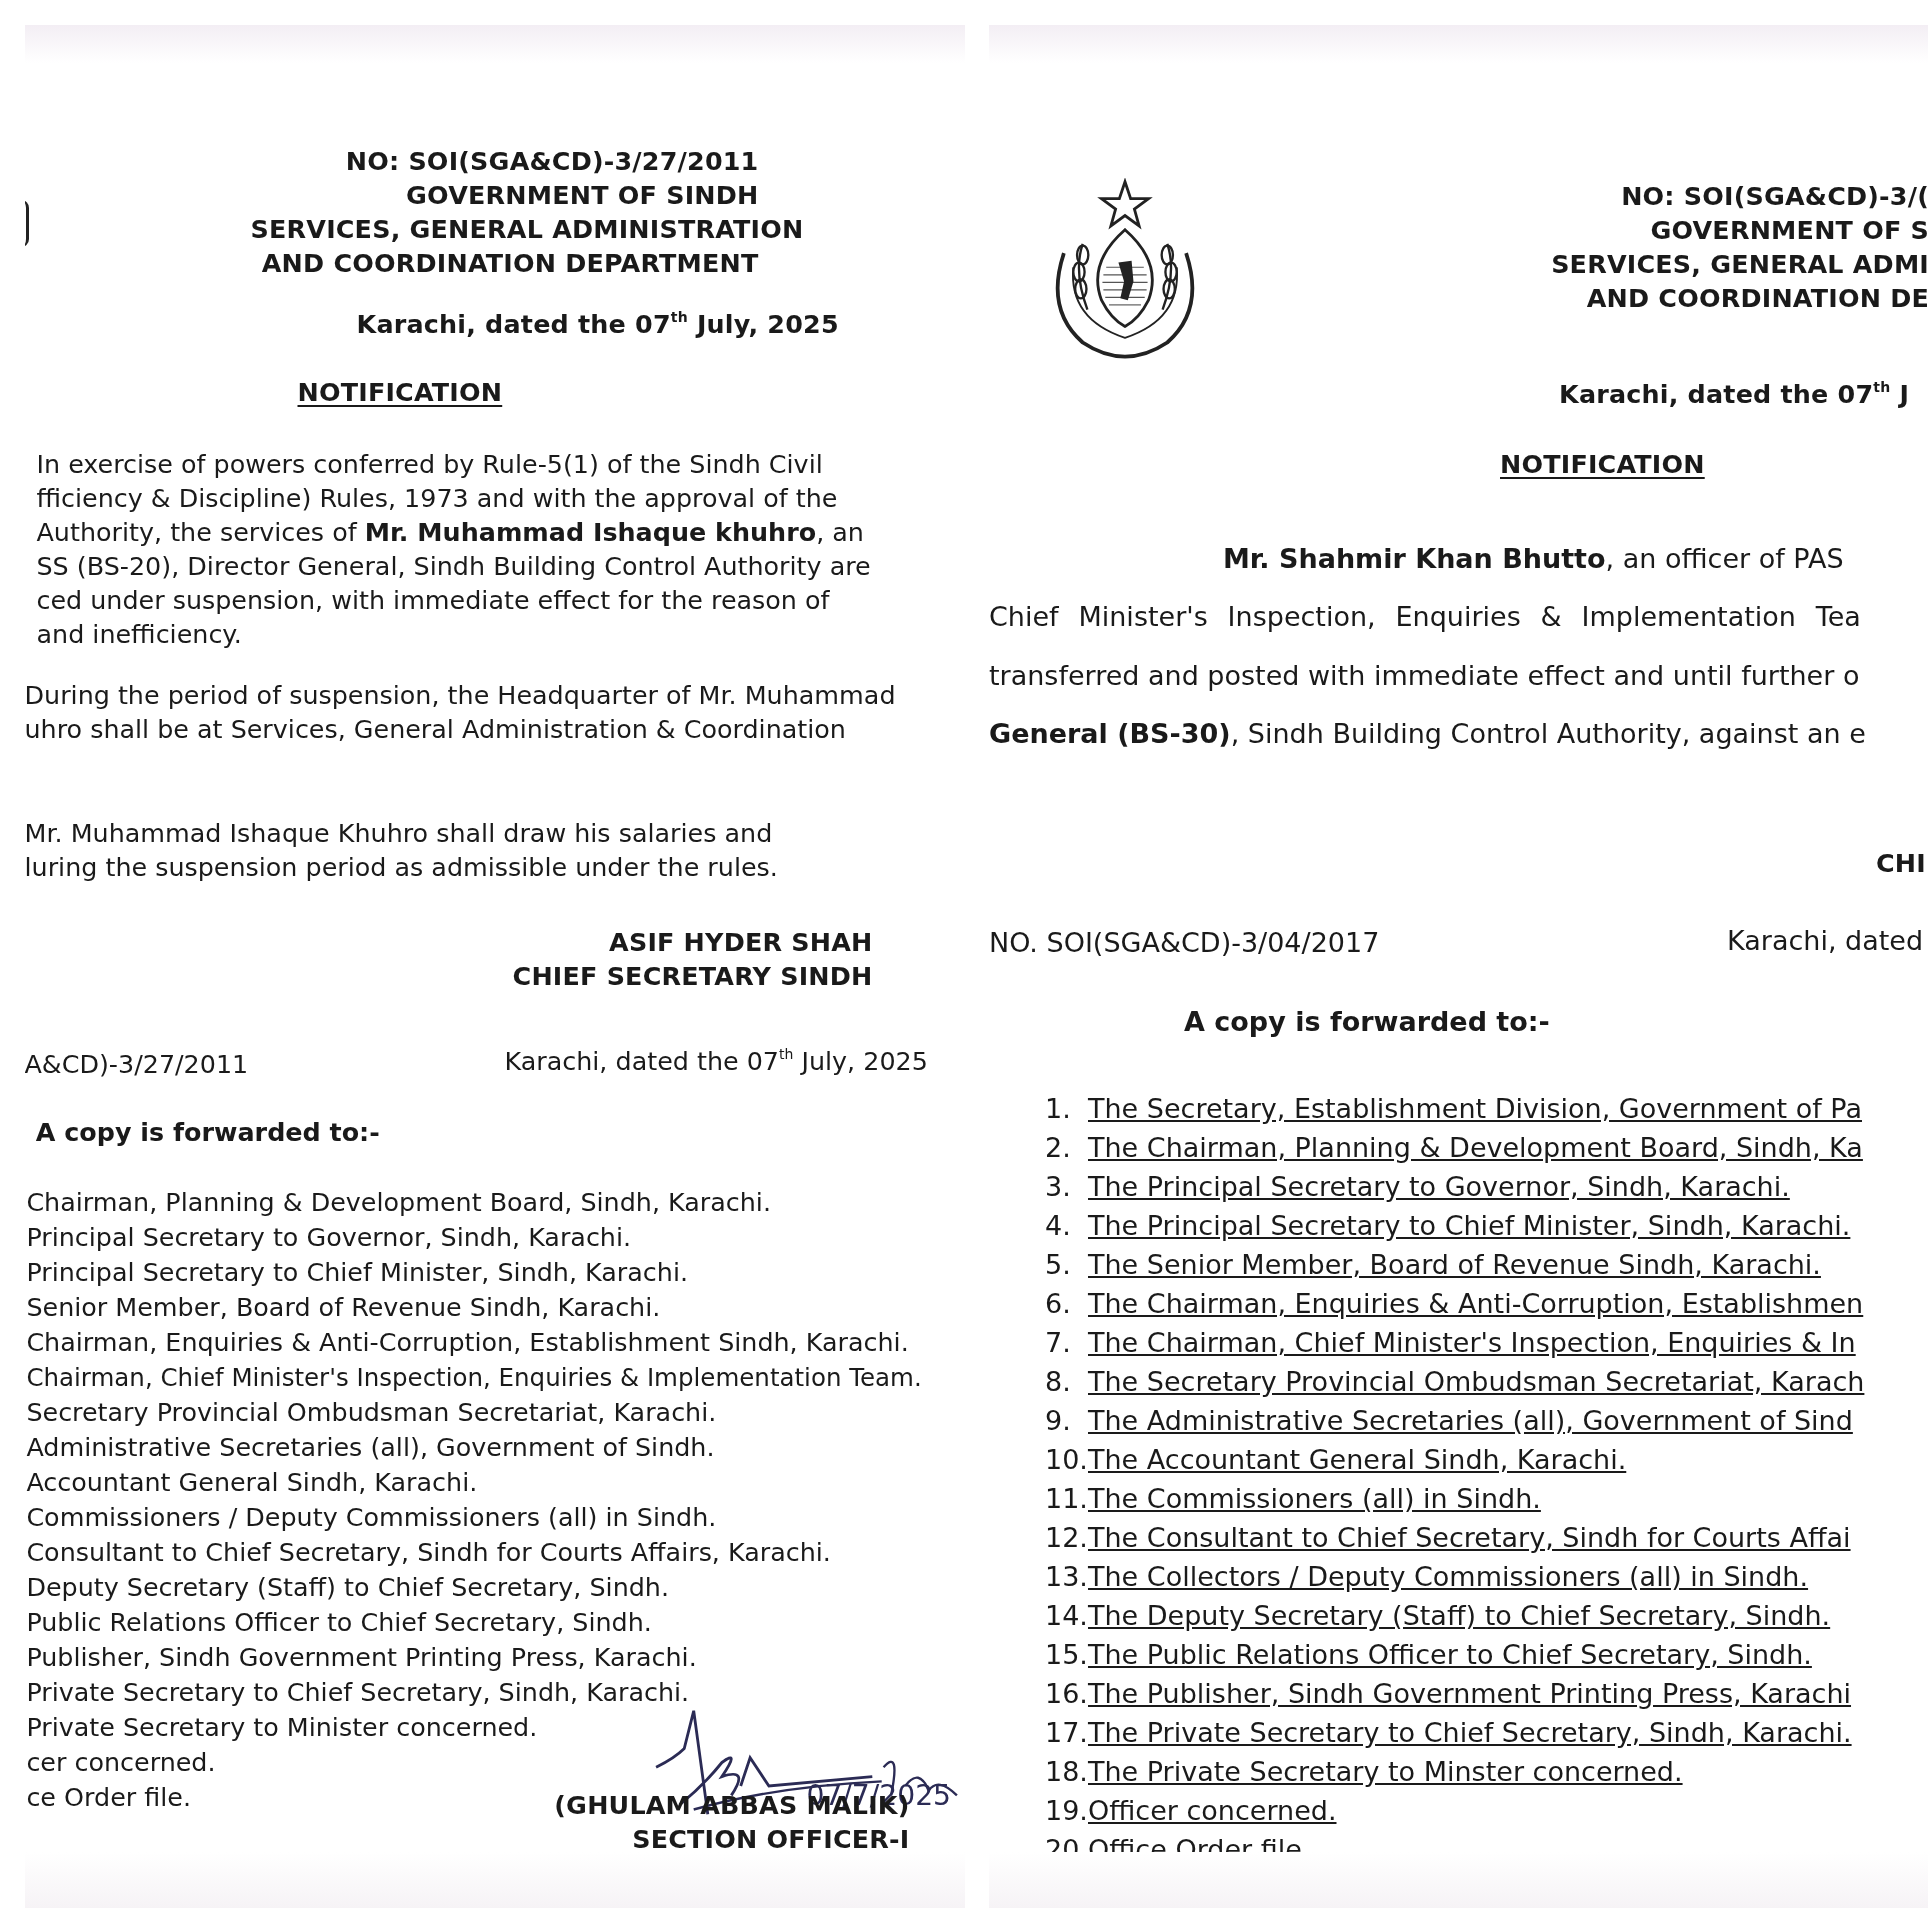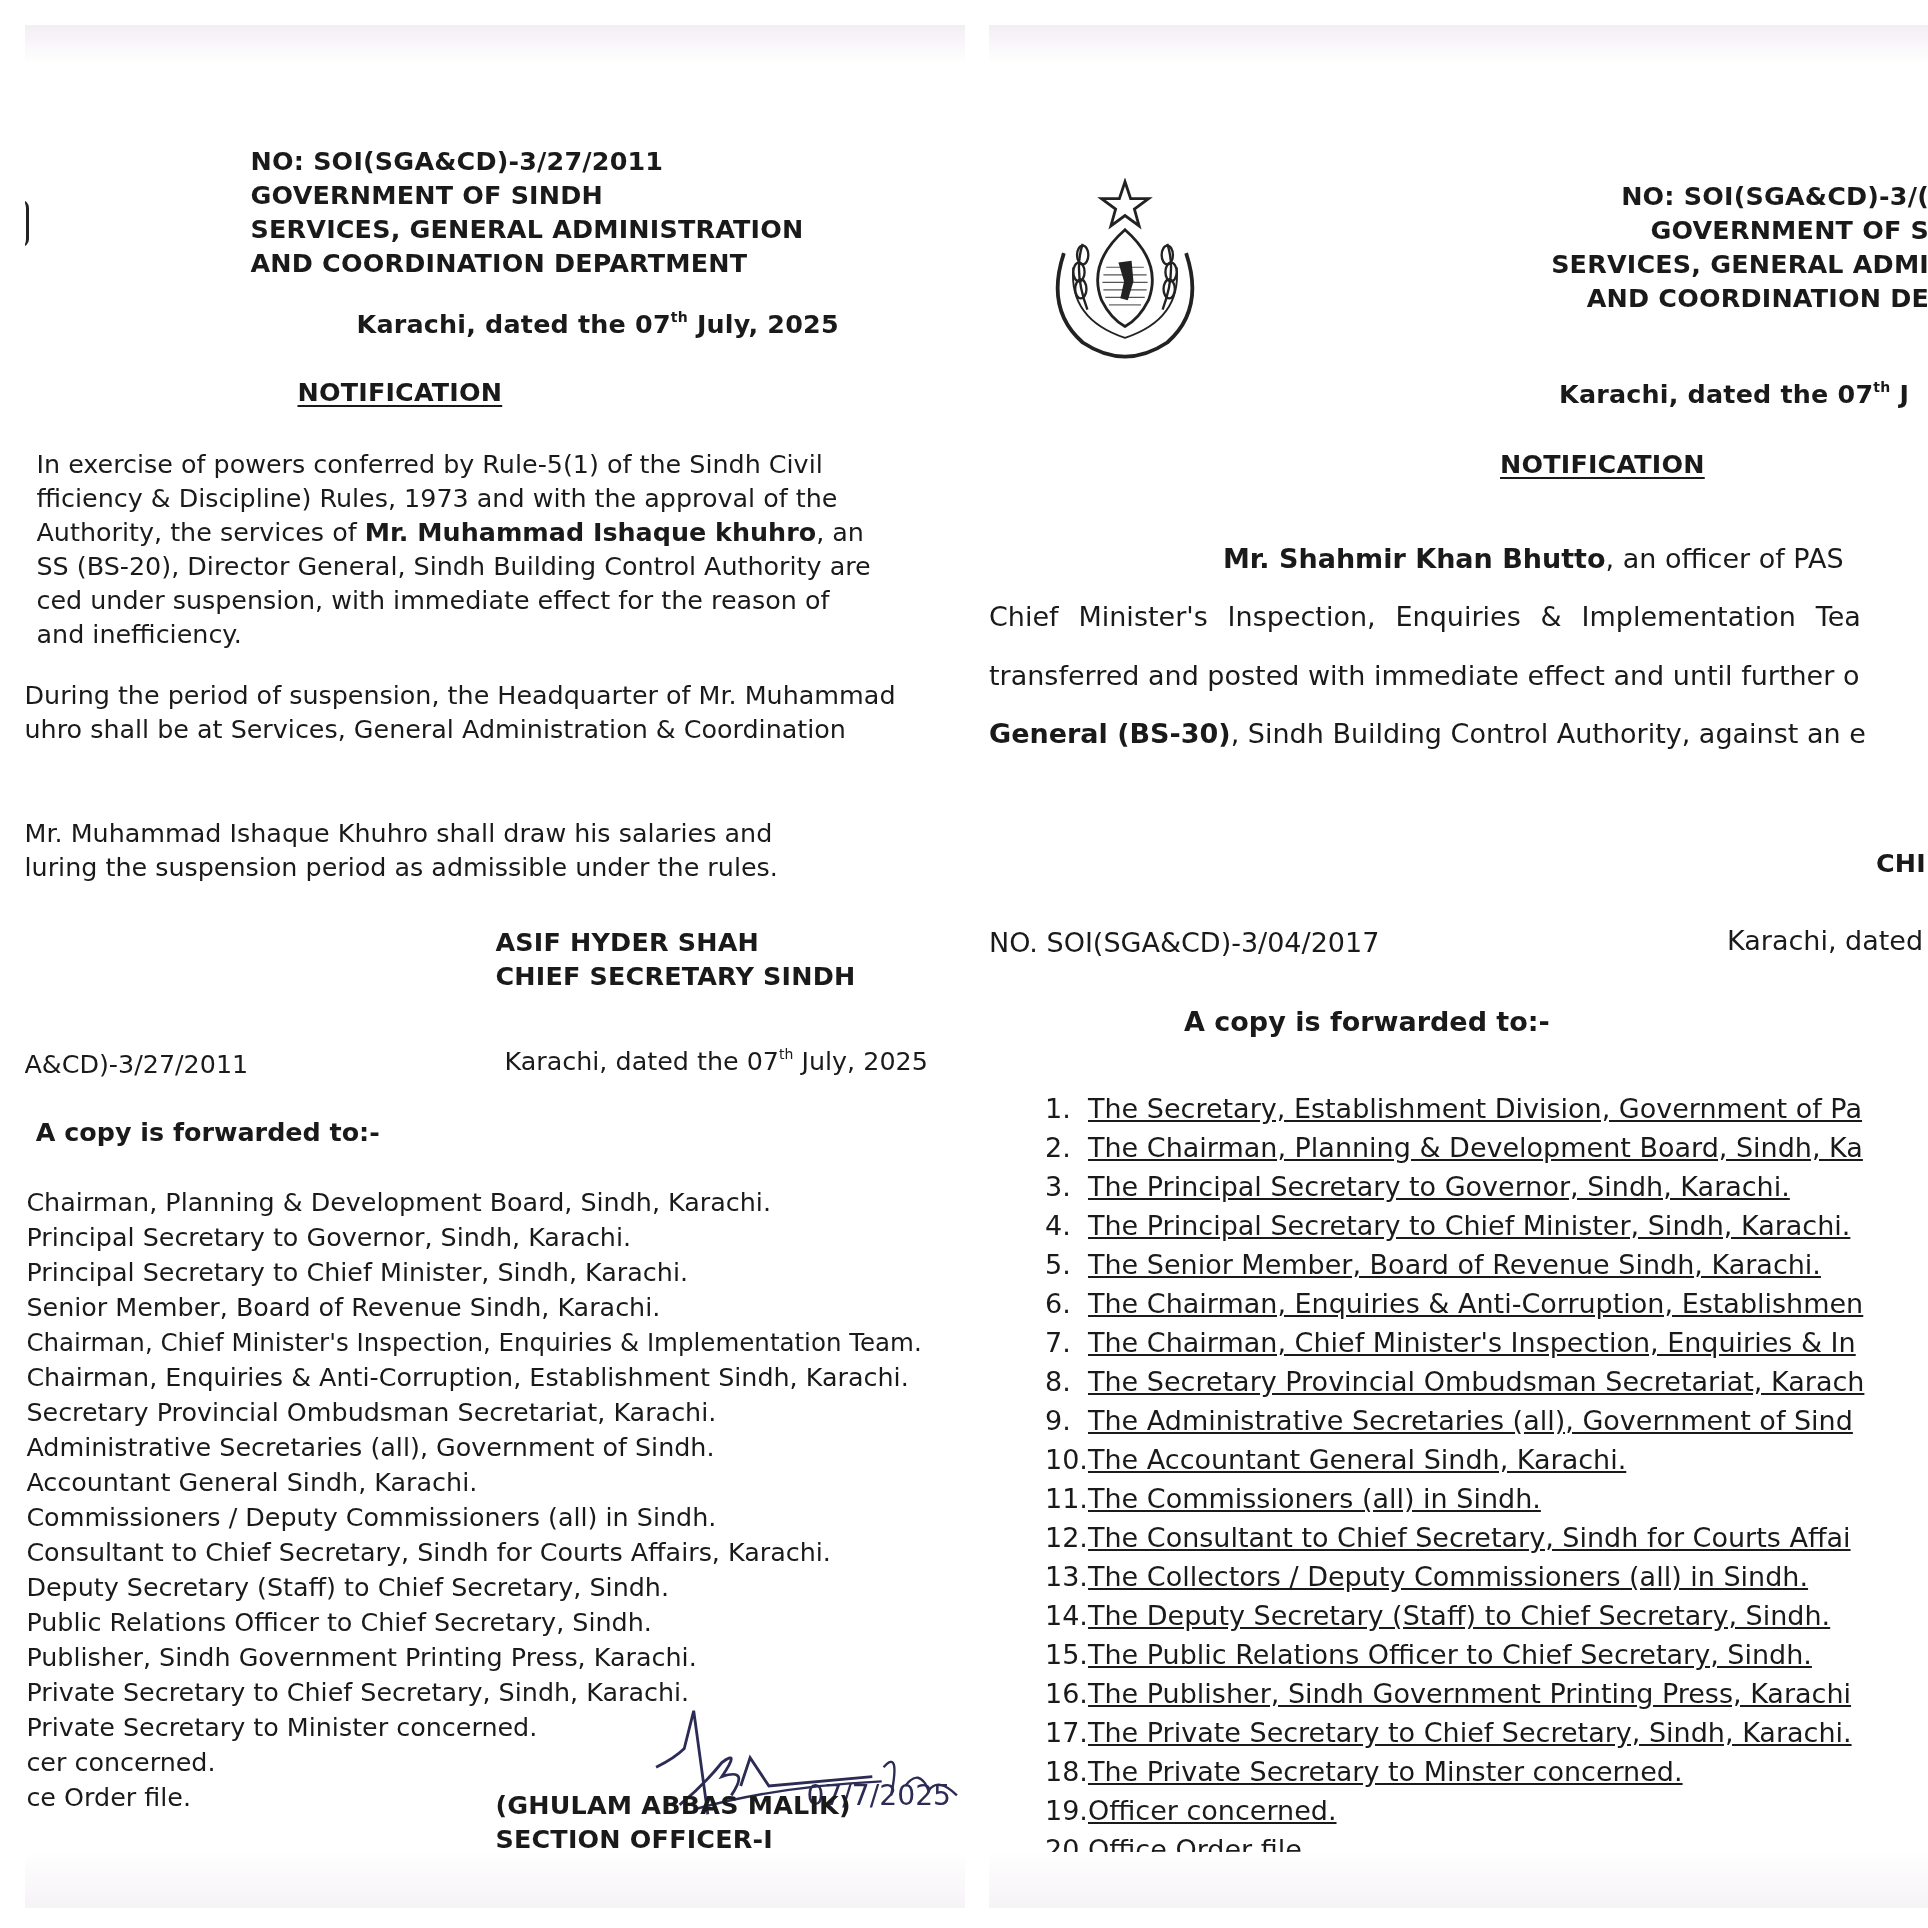--- a/index.html
+++ b/index.html
@@ -7,21 +7,21 @@
          font-family: "DejaVu Sans", "Liberation Sans", sans-serif; color: #1a1a1a; }
   .panel { position: absolute; top: 24.5px; height: 1883px; background: #ffffff; overflow: hidden; }
   #left  { left: 24.5px;  width: 940px; }
   #right { left: 989px; width: 940px; }
   .topband { position: absolute; left: 0; right: 0; top: 0; height: 38px;
              background: linear-gradient(#f3eef4, #ffffff); }
   .botband { position: absolute; left: 0; right: 0; bottom: 0; height: 56px;
              background: linear-gradient(#ffffff, #f6f3f6); }
   .abs { position: absolute; white-space: nowrap; }
   .b { font-weight: bold; }
-  .c { text-align: left; }
+  .c { text-align: right; }
   .hdr { font-weight: bold; font-size: 25.4px; letter-spacing: 0.2px; line-height: 34px; }
   .u { text-decoration: underline; text-underline-offset: 3.8px; }
   .para { font-size: 25.4px; line-height: 34px; text-align: justify; text-align-last: left; }
   .list { font-size: 25.4px; line-height: 35px; }
   .list div { white-space: nowrap; }
   sup { font-size: 14px; vertical-align: 11.3px; line-height: 0; }
   .num { display: inline-block; width: 43px; }
 </style>
 </head>
 <body>
@@ -67,22 +67,22 @@
   <div class="abs" style="left:0;top:1024px;font-size:25.4px;">A&amp;CD)-3/27/2011</div>
   <div class="abs" style="left:480px;top:1021px;font-size:25.4px;"><span>Karachi, dated the 07</span><sup>th</sup><span> July, 2025</span></div>
 
   <div class="abs b" style="left:11.3px;top:1092px;font-size:25.4px;">A copy is forwarded to:-</div>
 
   <div class="abs list" style="left:1.9px;top:1160px;">
     <div>Chairman, Planning &amp; Development Board, Sindh, Karachi.</div>
     <div>Principal Secretary to Governor, Sindh, Karachi.</div>
     <div>Principal Secretary to Chief Minister, Sindh, Karachi.</div>
     <div>Senior Member, Board of Revenue Sindh, Karachi.</div>
+    <div>Chairman, Enquiries &amp; Anti-Corruption, Establishment Sindh, Karachi.</div>
     <div style="font-size:24.5px">Chairman, Chief Minister's Inspection, Enquiries &amp; Implementation Team.</div>
-    <div>Chairman, Enquiries &amp; Anti-Corruption, Establishment Sindh, Karachi.</div>
     <div>Secretary Provincial Ombudsman Secretariat, Karachi.</div>
     <div>Administrative Secretaries (all), Government of Sindh.</div>
     <div>Accountant General Sindh, Karachi.</div>
     <div>Commissioners / Deputy Commissioners (all) in Sindh.</div>
     <div>Consultant to Chief Secretary, Sindh for Courts Affairs, Karachi.</div>
     <div>Deputy Secretary (Staff) to Chief Secretary, Sindh.</div>
     <div>Public Relations Officer to Chief Secretary, Sindh.</div>
     <div>Publisher, Sindh Government Printing Press, Karachi.</div>
     <div>Private Secretary to Chief Secretary, Sindh, Karachi.</div>
     <div>Private Secretary to Minister concerned.</div>

